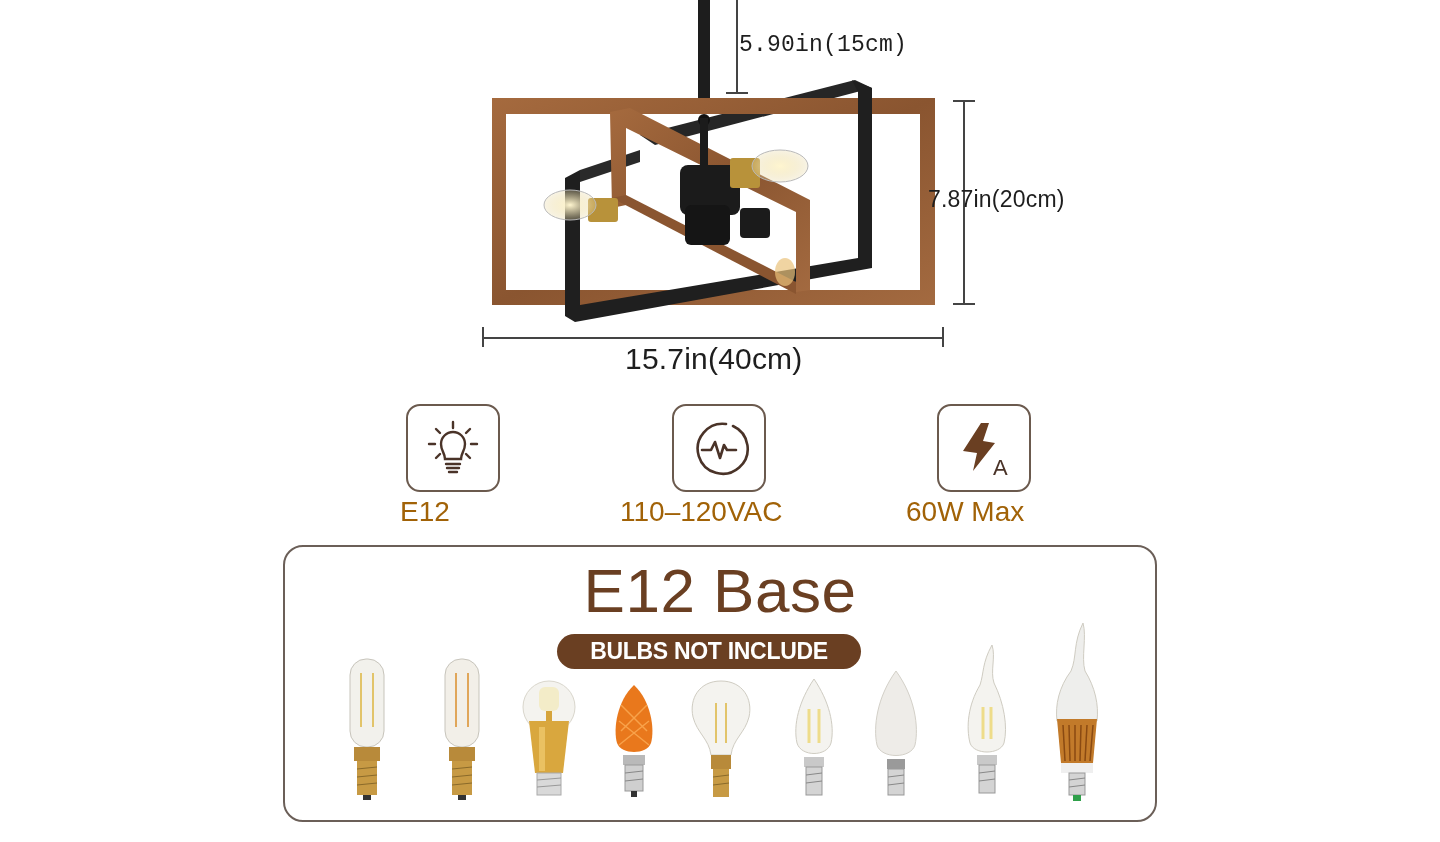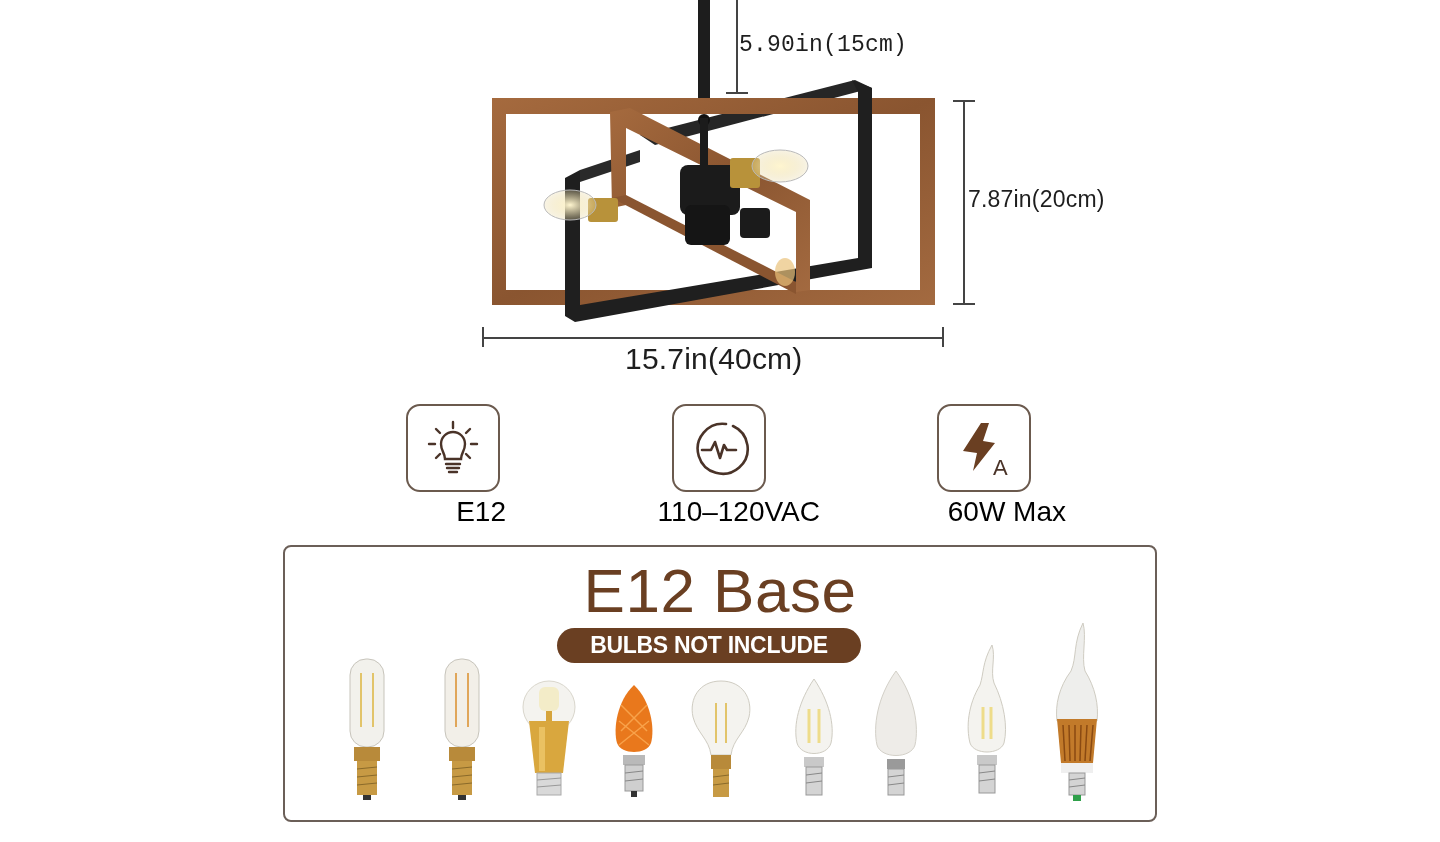--- a/index.html
+++ b/index.html
@@ -7,26 +7,26 @@
   body { position: relative; font-family: "Liberation Sans", "DejaVu Sans", sans-serif; color: #222; }
 
   .abs { position: absolute; }
 
   
   .dim-label { position: absolute; font-size: 23px; color: #1e1e1e; letter-spacing: 0.2px; white-space: nowrap; }
   .dim-line { position: absolute; background: #444; }
 
   
   .spec { position: absolute; width: 94px; height: 88px; border: 2px solid #6b5a4e; border-radius: 14px; background: #fff; display:flex; align-items:center; justify-content:center; }
-  .spec-label { position: absolute; font-size: 28px; color: #000000; white-space: nowrap; text-align: right; }
+  .spec-label { position: absolute; font-size: 28px; color: #a16207; white-space: nowrap; text-align: left; }
 
   
-  .panel { position: absolute; left: 283px; top: 545px; width: 874px; height: 277px; border: 2px solid #6b5f58; border-radius: 8px; background: #fff; }
+  .panel { position: absolute; left: 283px; top: 545px; width: 874px; height: 277px; border: 2px solid #6b5f58; border-radius: 20px; background: #fff; }
   .base-title { position: absolute; left: 0; top: 8px; width: 100%; text-align: center; font-size: 62px; color: #6a3f22; font-weight: 400; letter-spacing: 0.5px; }
-  .pill { position: absolute; left: 272px; top: 81px; width: 304px; height: 35px; background: #6a3f22; border-radius: 18px; color: #fff; font-size: 23px; font-weight: 700; display:flex; align-items:center; justify-content:center; letter-spacing: -0.3px; }
+  .pill { position: absolute; left: 272px; top: 87px; width: 304px; height: 35px; background: #6a3f22; border-radius: 18px; color: #fff; font-size: 23px; font-weight: 700; display:flex; align-items:center; justify-content:center; letter-spacing: -0.3px; }
   .bulb { position: absolute; }
 </style>
 </head>
 <body>
 
 <div class="abs" style="left:480px; top:0; width:480px; height:330px;">
   <svg width="480" height="330" viewBox="0 0 480 330">
     <defs>
       <linearGradient id="wood" x1="0" y1="0" x2="1" y2="1">
         <stop offset="0" stop-color="#a56a3e"></stop>
@@ -67,21 +67,21 @@
   </svg>
 </div>
 
 <div class="dim-line" style="left:736px; top:0; width:2px; height:93px;"></div>
 <div class="dim-line" style="left:726px; top:92px; width:22px; height:2px;"></div>
 <div class="dim-label" style="left:739px; top:32px;font-family:Liberation Mono, monospace;">5.90in(15cm)</div>
 
 <div class="dim-line" style="left:963px; top:101px; width:2px; height:203px;"></div>
 <div class="dim-line" style="left:953px; top:100px; width:22px; height:2px;"></div>
 <div class="dim-line" style="left:953px; top:303px; width:22px; height:2px;"></div>
-<div class="dim-label" style="left:968px; top:186px;">7.87in(20cm)</div>
+<div class="dim-label" style="left:928px; top:186px;">7.87in(20cm)</div>
 
 <div class="dim-line" style="left:482px; top:337px; width:462px; height:2px;"></div>
 <div class="dim-line" style="left:482px; top:327px; width:2px; height:20px;"></div>
 <div class="dim-line" style="left:942px; top:327px; width:2px; height:20px;"></div>
 <div class="dim-label" style="left:625px; top:342px; font-size:30px;">15.7in(40cm)</div>
 
 <div class="spec" style="left:406px; top:404px;">
   <svg width="60" height="60" viewBox="0 0 60 60" fill="none" stroke="#4a3328" stroke-width="2.4" stroke-linecap="round">
     <line x1="30" y1="4" x2="30" y2="10"></line>
     <line x1="13" y1="11" x2="17" y2="15"></line>

